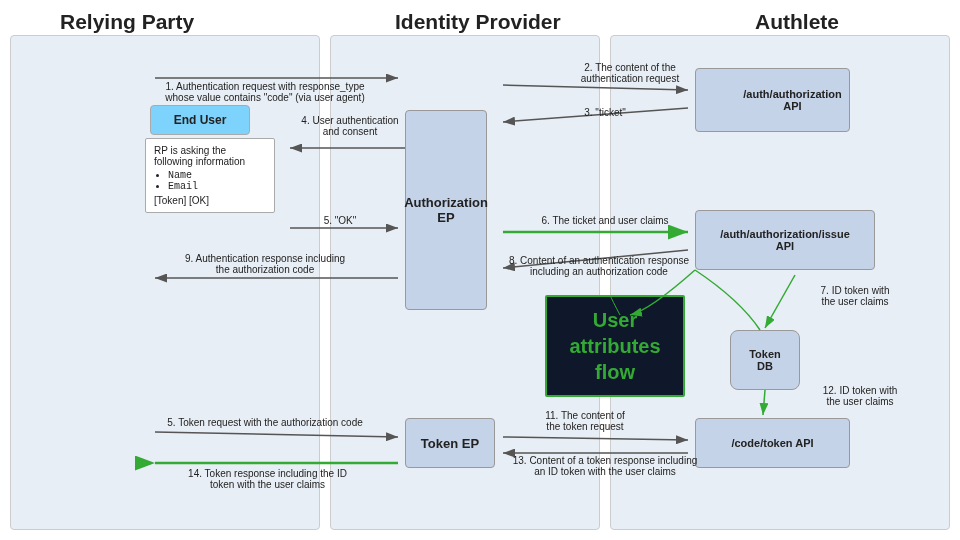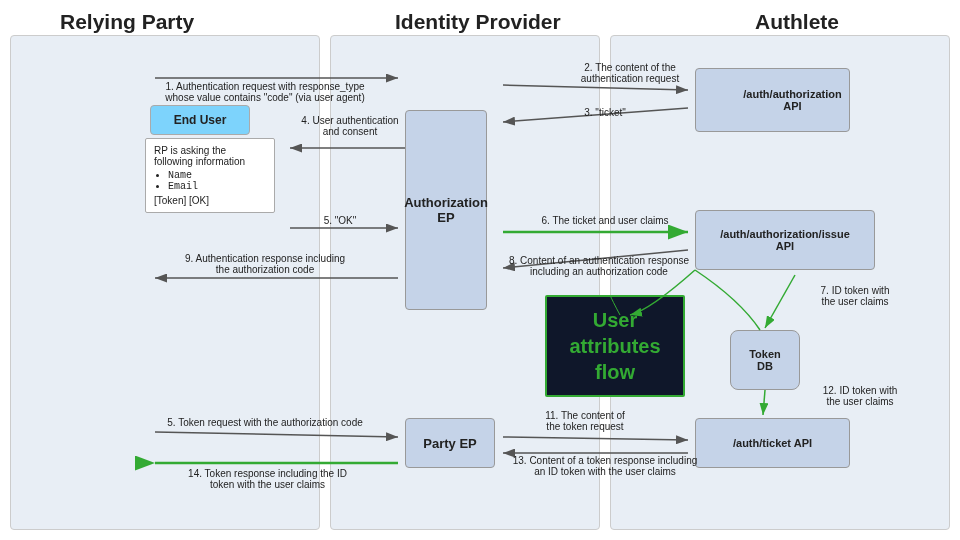--- a/index.html
+++ b/index.html
@@ -134,35 +134,35 @@
       <li>Name</li>
       <li>Email</li>
     </ul>
     <div style="margin-top:3px;">[Token] [OK]</div>
   </div>
 
   <div class="box" style="left:405px; top:110px; width:82px; height:200px; font-size:13px;">
     <span>Authorization<br>EP</span>
   </div>
 
-  <div class="box" style="left:405px; top:418px; width:90px; height:50px; font-size:13px;">Party EP</div>
+  <div class="box" style="left:405px; top:418px; width:90px; height:50px; font-size:13px;">Token EP</div>
 
   <div class="box" style="left:695px; top:68px; width:155px; height:64px; font-size:11px;padding-left:40px;">
     <span>/auth/authorization<br>API</span>
   </div>
 
   <div class="box" style="left:695px; top:210px; width:180px; height:60px; font-size:11px;">
     <span>/auth/authorization/issue<br>API</span>
   </div>
 
   <div class="box" style="left:730px; top:330px; width:70px; height:60px; font-size:11px; border-radius: 8px;">
     <span>Token<br>DB</span>
   </div>
 
-  <div class="box" style="left:695px; top:418px; width:155px; height:50px; font-size:11px;">/auth/ticket API</div>
+  <div class="box" style="left:695px; top:418px; width:155px; height:50px; font-size:11px;">/code/token API</div>
 
   <div class="user-attributes-label" style="left:545px; top:295px; width:140px;">
     <span>User attributes flow</span>
   </div>
 
   <svg class="arrows-svg">
     <defs>
       <marker id="arrowhead" markerWidth="8" markerHeight="6" refX="8" refY="3" orient="auto">
         <polygon points="0 0, 8 3, 0 6" fill="#555"></polygon>
       </marker>

